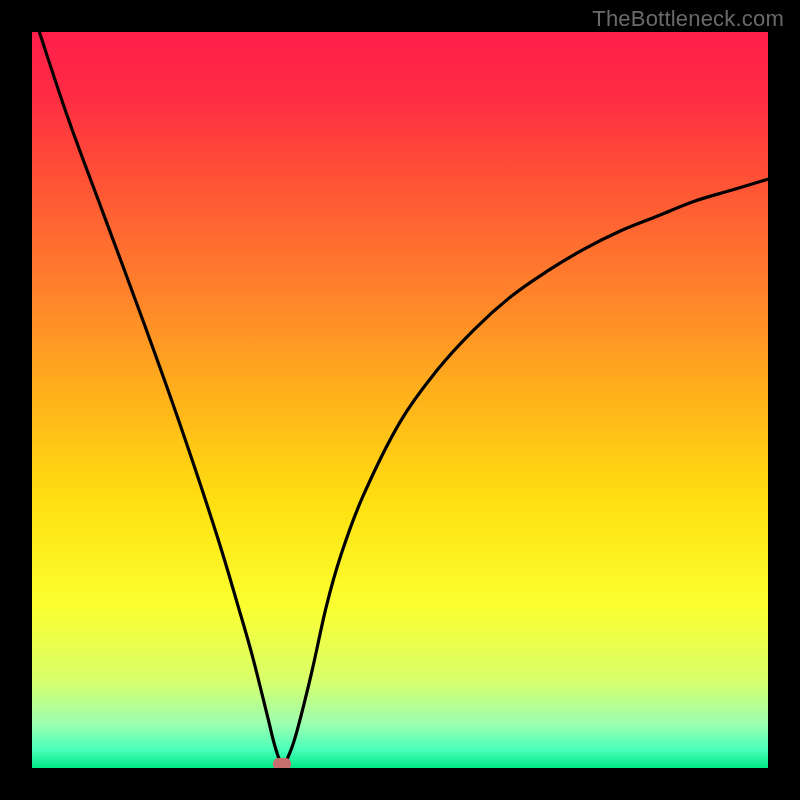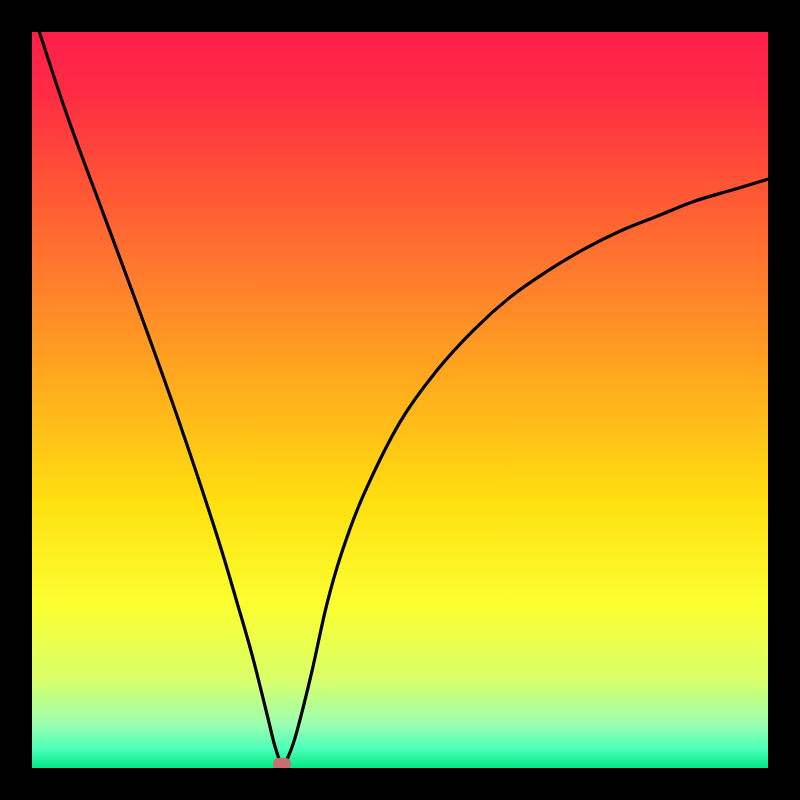--- a/index.html
+++ b/index.html
@@ -77,13 +77,14 @@
       <rect x="0" y="0" width="736" height="736" fill="url(#bg-grad)"></rect>
     </svg>
 
     <svg class="curve" viewBox="0 0 736 736" preserveAspectRatio="none">
       <path id="curve-path" d="M 7.36 0.00 C 12.66 15.90, 24.88 54.54, 36.80 88.32 C 48.72 122.10, 60.35 151.91, 73.60 187.68 C 86.85 223.45, 97.15 250.61, 110.40 287.04 C 123.65 323.47, 133.95 351.66, 147.20 390.08 C 160.45 428.50, 173.40 467.36, 184.00 500.48 C 194.60 533.60, 199.46 551.56, 206.08 574.08 C 212.70 596.60, 215.50 605.73, 220.80 625.60 C 226.10 645.47, 231.55 668.58, 235.52 684.48 C 239.49 700.38, 240.23 705.31, 242.88 713.92 C 245.53 722.53, 247.59 731.00, 250.24 732.32 C 252.89 733.64, 254.95 727.24, 257.60 721.28 C 260.25 715.32, 260.99 713.77, 264.96 699.20 C 268.93 684.63, 274.38 662.84, 279.68 640.32 C 284.98 617.80, 289.10 595.28, 294.40 574.08 C 299.70 552.88, 302.50 542.43, 309.12 522.56 C 315.74 502.69, 320.60 487.53, 331.20 463.68 C 341.80 439.83, 354.75 412.60, 368.00 390.08 C 381.25 367.56, 391.55 355.12, 404.80 338.56 C 418.05 322.00, 428.35 311.33, 441.60 298.08 C 454.85 284.83, 465.15 275.56, 478.40 264.96 C 491.65 254.36, 501.95 247.81, 515.20 239.20 C 528.45 230.59, 538.75 224.41, 552.00 217.12 C 565.25 209.83, 575.55 204.68, 588.80 198.72 C 602.05 192.76, 612.35 189.30, 625.60 184.00 C 638.85 178.70, 649.15 173.92, 662.40 169.28 C 675.65 164.64, 685.95 162.21, 699.20 158.24 C 712.45 154.27, 729.38 149.19, 736.00 147.20" fill="none" stroke="#000000" stroke-width="3.2" stroke-linejoin="round" stroke-linecap="round"></path>
     </svg>
 
     <div id="min-marker" class="marker" style="left: 250.24px; top: 732.32px; background: rgb(199, 110, 111);"></div>
   </div>
 
+  <div class="watermark">TheBottleneck.com</div>
 </div>
 
 </body></html>

